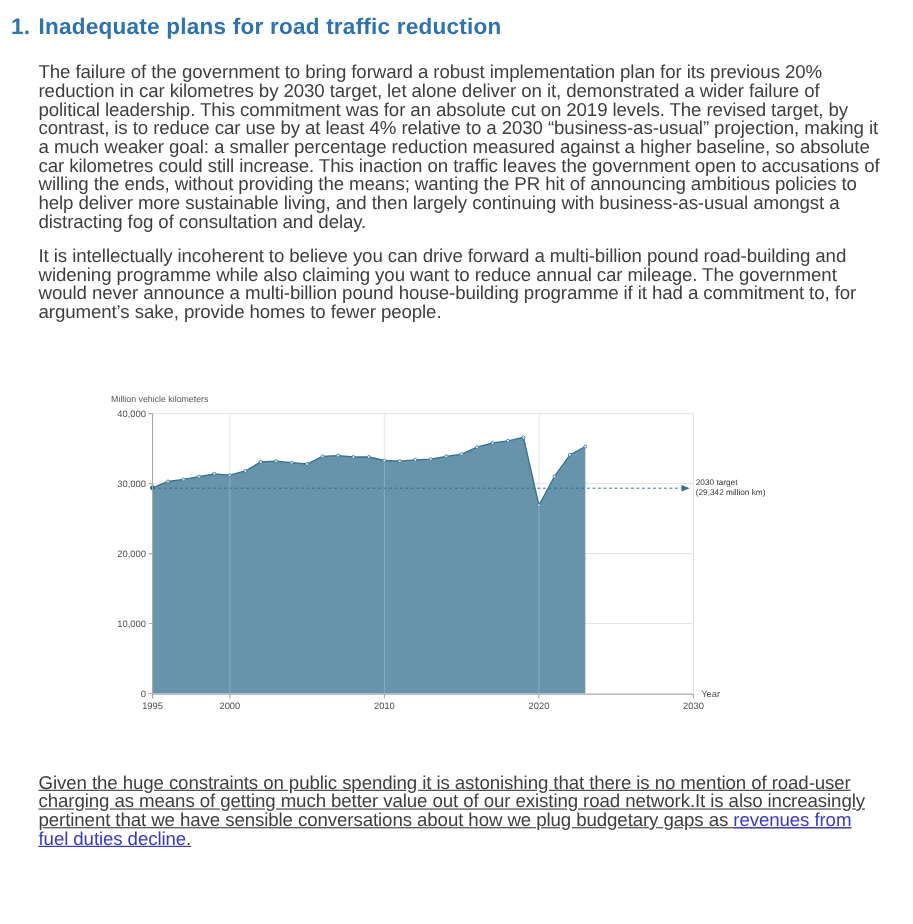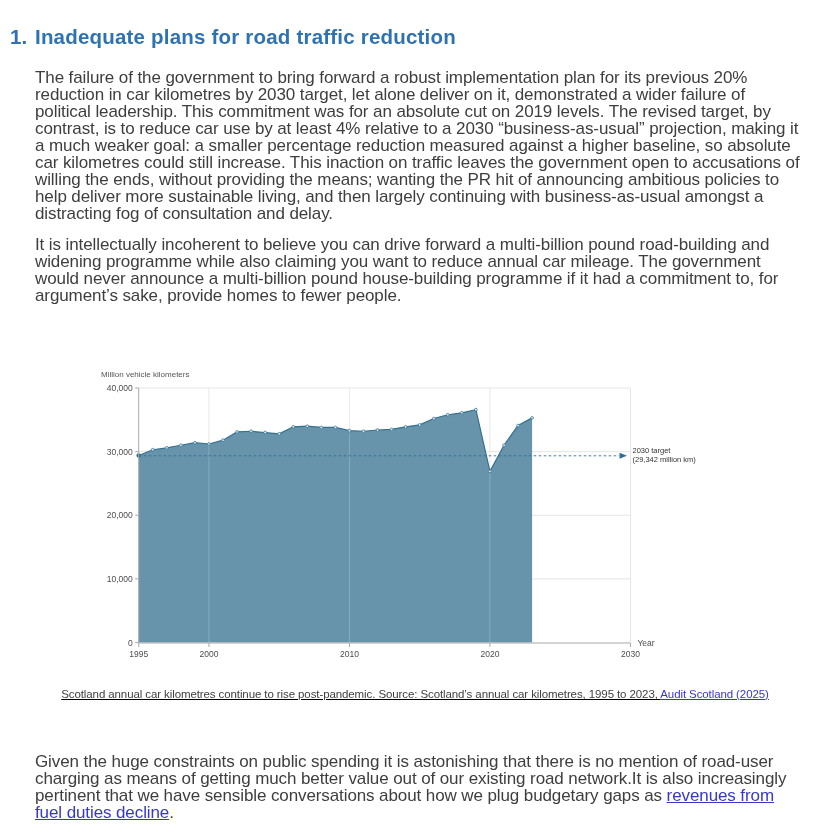--- a/index.html
+++ b/index.html
@@ -1,41 +1,41 @@
 <!DOCTYPE html>
 <html><head>
 <meta charset="utf-8">
 <style>
   html, body { margin: 0; padding: 0; background: #ffffff; }
   body {
     width: 830px; height: 840px; overflow: hidden;
     font-family: "Liberation Sans", sans-serif;
     -webkit-font-smoothing: antialiased;
   }
-  .page { padding-top: 12px; margin-top: 12px; }
+  .page { padding-top: 12px; }
   h1.section-heading {
     margin: 0 0 20px 0; padding-left: 10px;
     font-size: 20.5px; line-height: 25px; font-weight: bold;
     color: #2E73B1; letter-spacing: 0.2px;
   }
   h1 .hnum { display: inline-block; width: 25px; }
   p.body {
     margin: 0 25px 14px 35px; max-width: 772px;
     font-size: 17px; line-height: 17px; color: #3E3E3E;
     letter-spacing: -0.1px;
   }
   figure.chart-figure { margin: 62px 0 0 0; padding: 0; text-decoration: underline; }
   #chart-svg { display: block; margin-left: 100px; }
   .caption {
     margin-top: 23px; text-align: center;
     font-size: 11.5px; line-height: 15px; color: #3E3E3E;
     letter-spacing: -0.1px;
   }
   a.link { color: #3737CE; text-decoration: underline; cursor: pointer; }
-  p.closing { margin-top: 51px; margin-bottom: 0; }
+  p.closing { margin-top: 51px; margin-bottom: 0; text-decoration: underline; }
   svg text { font-family: "Liberation Sans", sans-serif; }
 </style>
 </head>
 <body>
 
 <div class="page">
 
   <h1 class="section-heading"><span class="hnum">1.</span><span>Inadequate plans for road traffic reduction</span></h1>
 
   <p class="body">The failure of the government to bring forward a robust implementation plan for its previous 20% reduction in car kilometres by 2030 target, let alone deliver on it, demonstrated a wider failure of political leadership. This commitment was for an absolute cut on 2019 levels. The revised target, by contrast, is to reduce car use by at least 4% relative to a 2030 “business-as-usual” projection, making it a much weaker goal: a smaller percentage reduction measured against a higher baseline, so absolute car kilometres could still increase. This inaction on traffic leaves the government open to accusations of willing the ends, without providing the means; wanting the PR hit of announcing ambitious policies to help deliver more sustainable living, and then largely continuing with business-as-usual amongst a distracting fog of consultation and delay.</p>
@@ -108,18 +108,17 @@
         <text x="32.7" y="279.5" font-size="8.5" fill="#4D4D4D" text-anchor="end">0</text>
         <line x1="35.2" y1="212.875" x2="38.7" y2="212.875" stroke="#A9A9A9" stroke-width="1"></line>
         <text x="32.7" y="215.875" font-size="8.5" fill="#4D4D4D" text-anchor="end">10,000</text>
         <line x1="35.2" y1="149.25" x2="38.7" y2="149.25" stroke="#A9A9A9" stroke-width="1"></line>
         <text x="32.7" y="152.25" font-size="8.5" fill="#4D4D4D" text-anchor="end">20,000</text>
         <line x1="35.2" y1="85.625" x2="38.7" y2="85.625" stroke="#A9A9A9" stroke-width="1"></line>
         <text x="32.7" y="88.625" font-size="8.5" fill="#4D4D4D" text-anchor="end">30,000</text>
         <line x1="35.2" y1="22" x2="38.7" y2="22" stroke="#A9A9A9" stroke-width="1"></line>
         <text x="32.7" y="25" font-size="8.5" fill="#4D4D4D" text-anchor="end">40,000</text>
       </svg>
-    <figcaption class="caption"><span>Scotland annual car kilometres continue to rise post-pandemic. Source: Scotland’s annual car kilometres, 1995 to 2023, </span><a class="link" href="#">Audit Scotland (2025)</a></figcaption>
   </figure>
 
   <p class="body closing"><span>Given the huge constraints on public spending it is astonishing that there is no mention of road-user charging as means of getting much better value out of our existing road network.It is also increasingly pertinent that we have sensible conversations about how we plug budgetary gaps as </span><a class="link" href="#">revenues from fuel duties decline</a><span>.</span></p>
 
 </div>
 
 </body></html>

